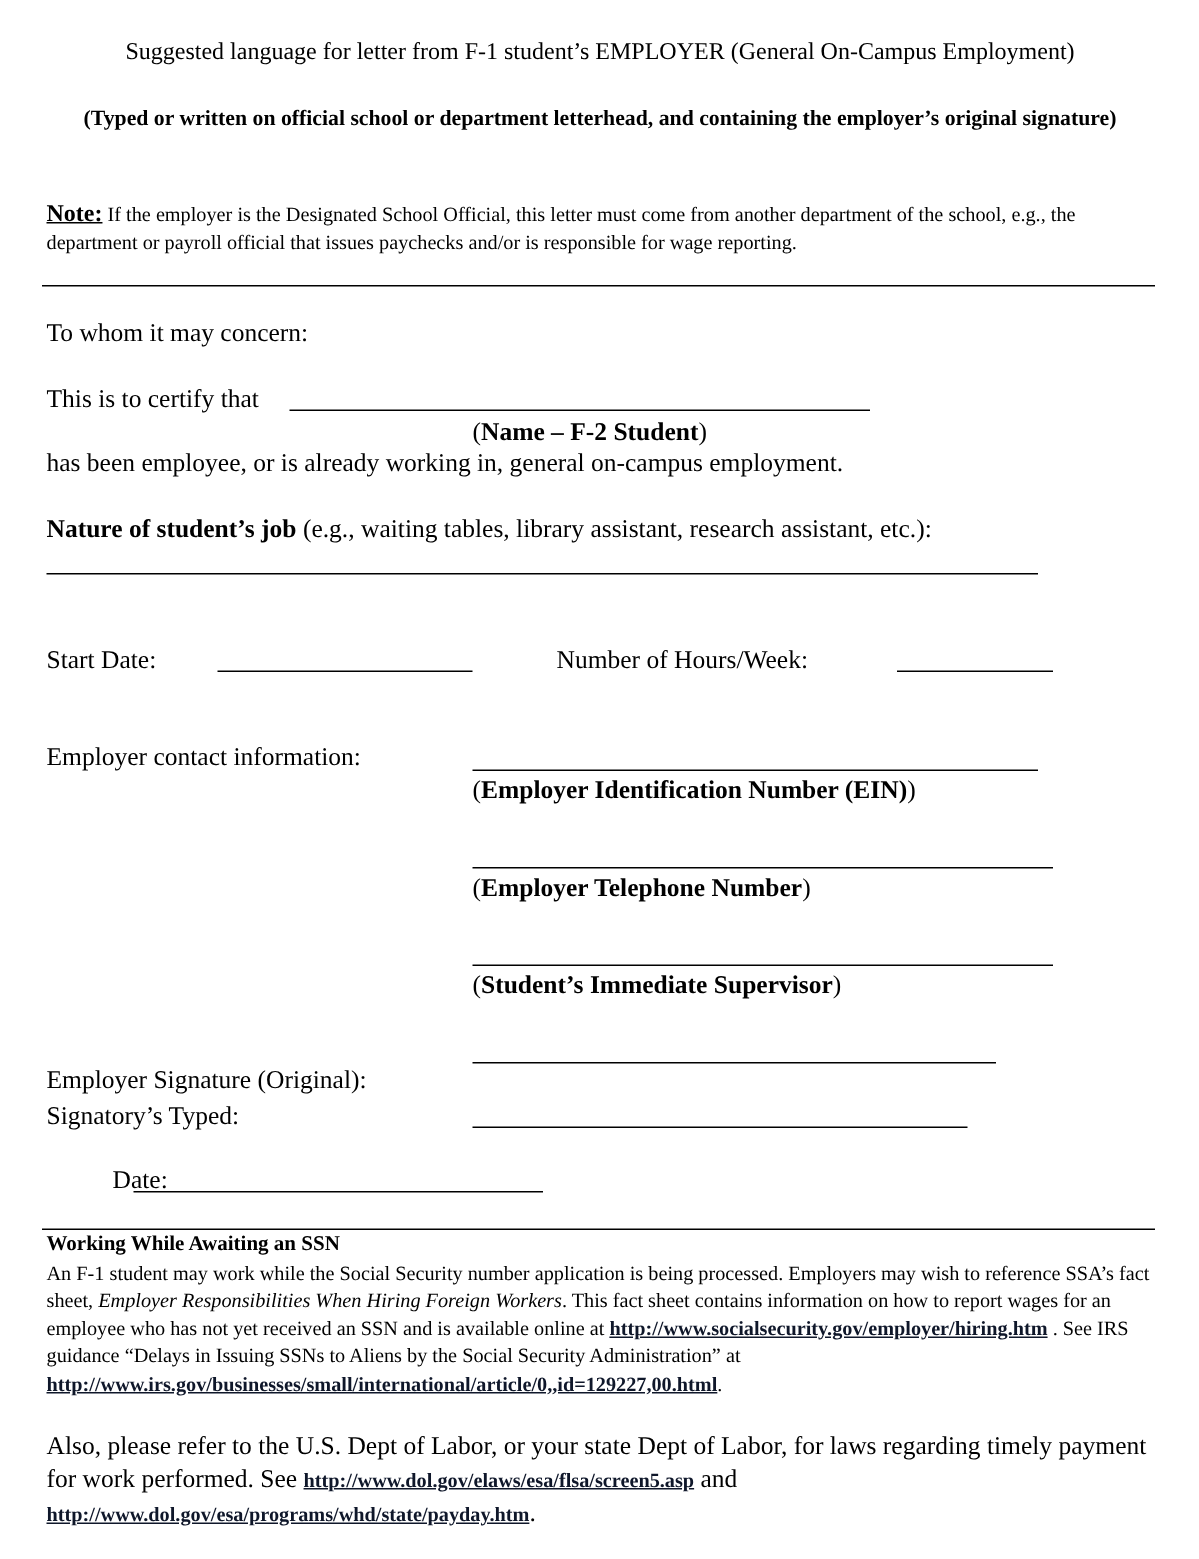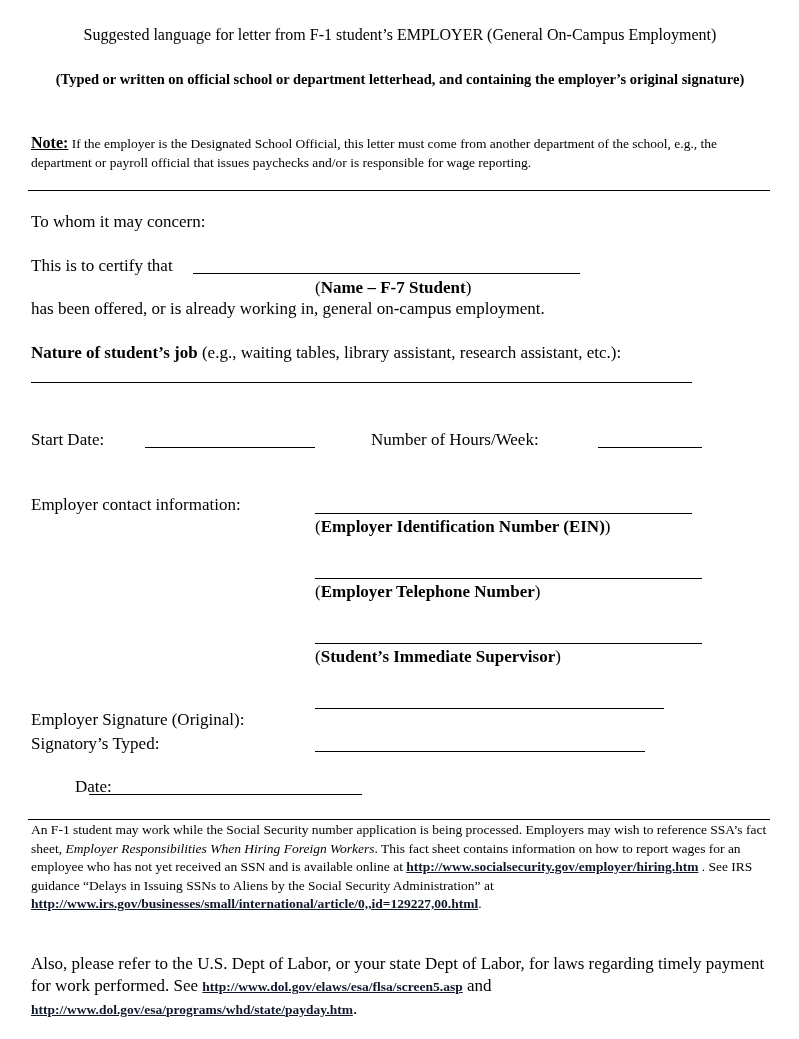--- a/index.html
+++ b/index.html
@@ -46,23 +46,23 @@
 <div class="note">
   <span class="note-label">Note:</span><span> If the employer is the Designated School Official, this letter must come from another department of the school, e.g., the department or payroll official that issues paychecks and/or is responsible for wage reporting.</span>
 </div>
 
 <div class="rule" style="top:190px;"></div>
 
 <div class="abs body-text" style="left:31px; top:212px;">To whom it may concern:</div>
 
 <div class="abs body-text" style="left:31px; top:256px;">This is to certify that</div>
 <div class="line" style="left:193px; width:387px; top:273px;"></div>
-<div class="abs body-text" style="left:315px; top:278px;"><span>(</span><span class="bold">Name – F-7 Student</span><span>)</span></div>
+<div class="abs body-text" style="left:315px; top:278px;"><span>(</span><span class="bold">Name – F-2 Student</span><span>)</span></div>
 
-<div class="abs body-text" style="left:31px; top:299px;">has been offered, or is already working in, general on-campus employment.</div>
+<div class="abs body-text" style="left:31px; top:299px;">has been employee, or is already working in, general on-campus employment.</div>
 
 <div class="abs body-text" style="left:31px; top:343px;"><span class="bold">Nature of student’s job</span><span> (e.g., waiting tables, library assistant, research assistant, etc.):</span></div>
 <div class="line" style="left:31px; width:661px; top:382px;"></div>
 
 <div class="abs body-text" style="left:31px; top:430px;">Start Date:</div>
 <div class="line" style="left:145px; width:170px; top:447px;"></div>
 <div class="abs body-text" style="left:371px; top:430px;">Number of Hours/Week:</div>
 <div class="line" style="left:598px; width:104px; top:447px;"></div>
 
 <div class="abs body-text" style="left:31px; top:495px;">Employer contact information:</div>
@@ -80,16 +80,17 @@
 
 <div class="abs body-text" style="left:31px; top:734px;">Signatory’s Typed:</div>
 <div class="line" style="left:315px; width:330px; top:751px;"></div>
 
 <div class="abs body-text" style="left:31px; top:777px;margin-left:44px;">Date:</div>
 <div class="line" style="left:89px; width:273px; top:794px;"></div>
 
 <div class="rule" style="top:819px;"></div>
 
 <div class="ssn-box">
+  <div class="ssn-title">Working While Awaiting an SSN</div>
   <div><span>An F-1 student may work while the Social Security number application is being processed.  Employers may wish to reference SSA’s fact sheet, </span><i>Employer Responsibilities When Hiring Foreign Workers</i><span>.  This fact sheet contains information on how to report wages for an employee who has not yet received an SSN and is available online at </span><a class="link">http://www.socialsecurity.gov/employer/hiring.htm</a><span> . See IRS guidance “Delays in Issuing SSNs to Aliens by the Social Security Administration” at </span><a class="link">http://www.irs.gov/businesses/small/international/article/0,,id=129227,00.html</a><span>.</span></div>
 </div>
 
 <div class="also"><span>Also, please refer to the U.S. Dept of Labor, or your state Dept of Labor, for laws regarding timely payment for work performed.  See </span><a class="link small-link">http://www.dol.gov/elaws/esa/flsa/screen5.asp</a><span> and </span><a class="link small-link">http://www.dol.gov/esa/programs/whd/state/payday.htm</a><span>.</span></div>
 
 </body></html>

